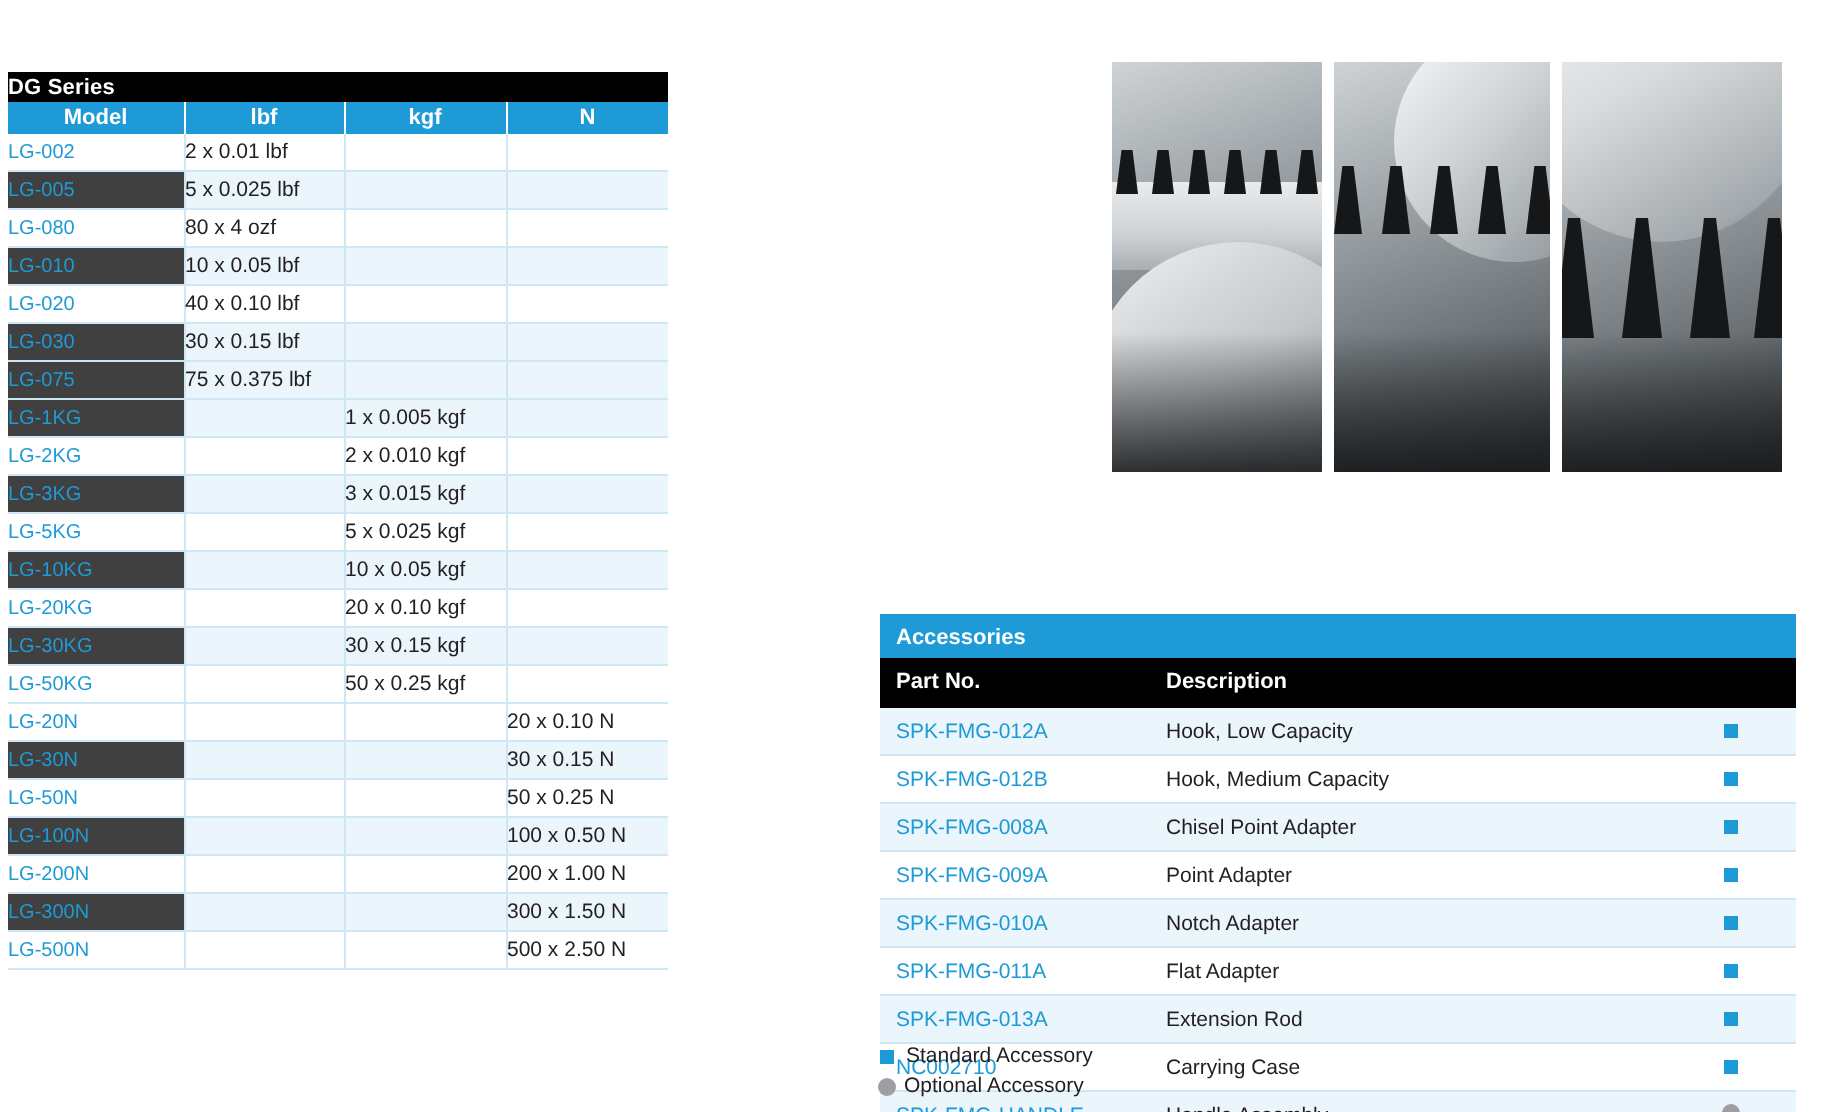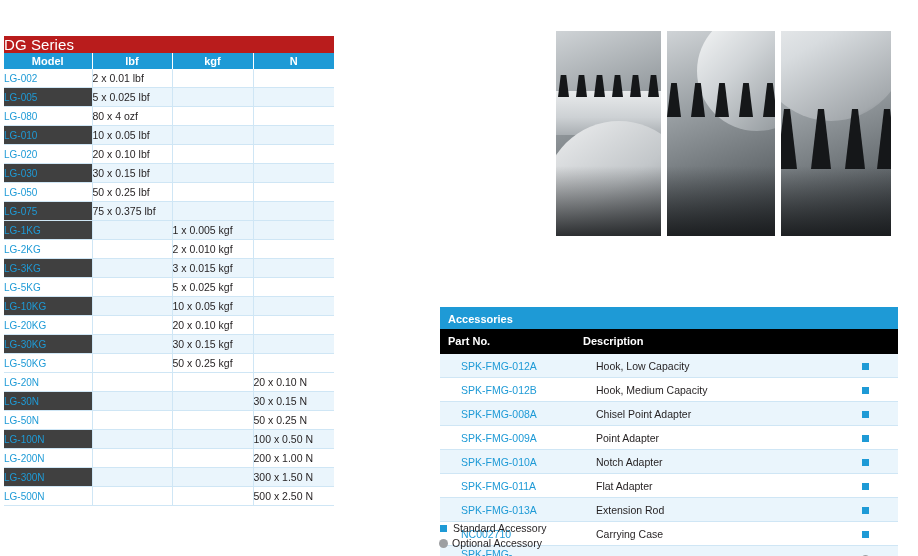--- a/index.html
+++ b/index.html
@@ -23,24 +23,24 @@
     top: 36px;
     width: 330px;
     border-collapse: collapse;
     table-layout: fixed;
   }
   #spec-table td, #spec-table th {
     padding: 0;
     margin: 0;
   }
   .spec-title-row td {
-    background: #b91c1c;
+    background: #000000;
     color: #ffffff;
-    font-size: 15px;
-    font-weight: normal;
+    font-size: 11px;
+    font-weight: bold;
     padding: 4px 6px 3px 6px;
     height: 15px;
     letter-spacing: 0.1px;
   }
   .spec-head-row td {
     background: #1e9ad6;
     color: #ffffff;
     font-size: 11px;
     font-weight: bold;
     padding: 4px 6px 5px 6px;
@@ -197,21 +197,21 @@
     color: #ffffff;
     font-size: 11px;
     font-weight: bold;
     padding: 4px 8px 5px 8px;
     height: 16px;
     margin-left: 19px;
   }
   .acc-row td {
     font-size: 10.5px;
     height: 19px;
-    padding: 2px 21px;
+    padding: 2px 8px;
     border-bottom: 1px solid #cfe6f5;
     background: #ffffff;
     vertical-align: middle;
   }
   .acc-row.alt td {
     background: #eaf5fc;
   }
   .acc-row td.part-col {
     color: #1e9ad6;
   }
@@ -301,33 +301,27 @@
         <td class="val-col empty-cell"></td>
       </tr>
       <tr class="spec-row alt">
         <td class="model-col">LG-010</td>
         <td class="val-col">10 x 0.05 lbf</td>
         <td class="val-col empty-cell"></td>
         <td class="val-col empty-cell"></td>
       </tr>
       <tr class="spec-row">
         <td class="model-col">LG-020</td>
-        <td class="val-col">20 x 0.10 lbf</td>
+        <td class="val-col">40 x 0.10 lbf</td>
         <td class="val-col empty-cell"></td>
         <td class="val-col empty-cell"></td>
       </tr>
       <tr class="spec-row alt">
         <td class="model-col">LG-030</td>
         <td class="val-col">30 x 0.15 lbf</td>
-        <td class="val-col empty-cell"></td>
-        <td class="val-col empty-cell"></td>
-      </tr>
-      <tr class="spec-row">
-        <td class="model-col">LG-050</td>
-        <td class="val-col">50 x 0.25 lbf</td>
         <td class="val-col empty-cell"></td>
         <td class="val-col empty-cell"></td>
       </tr>
       <tr class="spec-row alt">
         <td class="model-col">LG-075</td>
         <td class="val-col">75 x 0.375 lbf</td>
         <td class="val-col empty-cell"></td>
         <td class="val-col empty-cell"></td>
       </tr>
       <tr class="spec-row alt">

